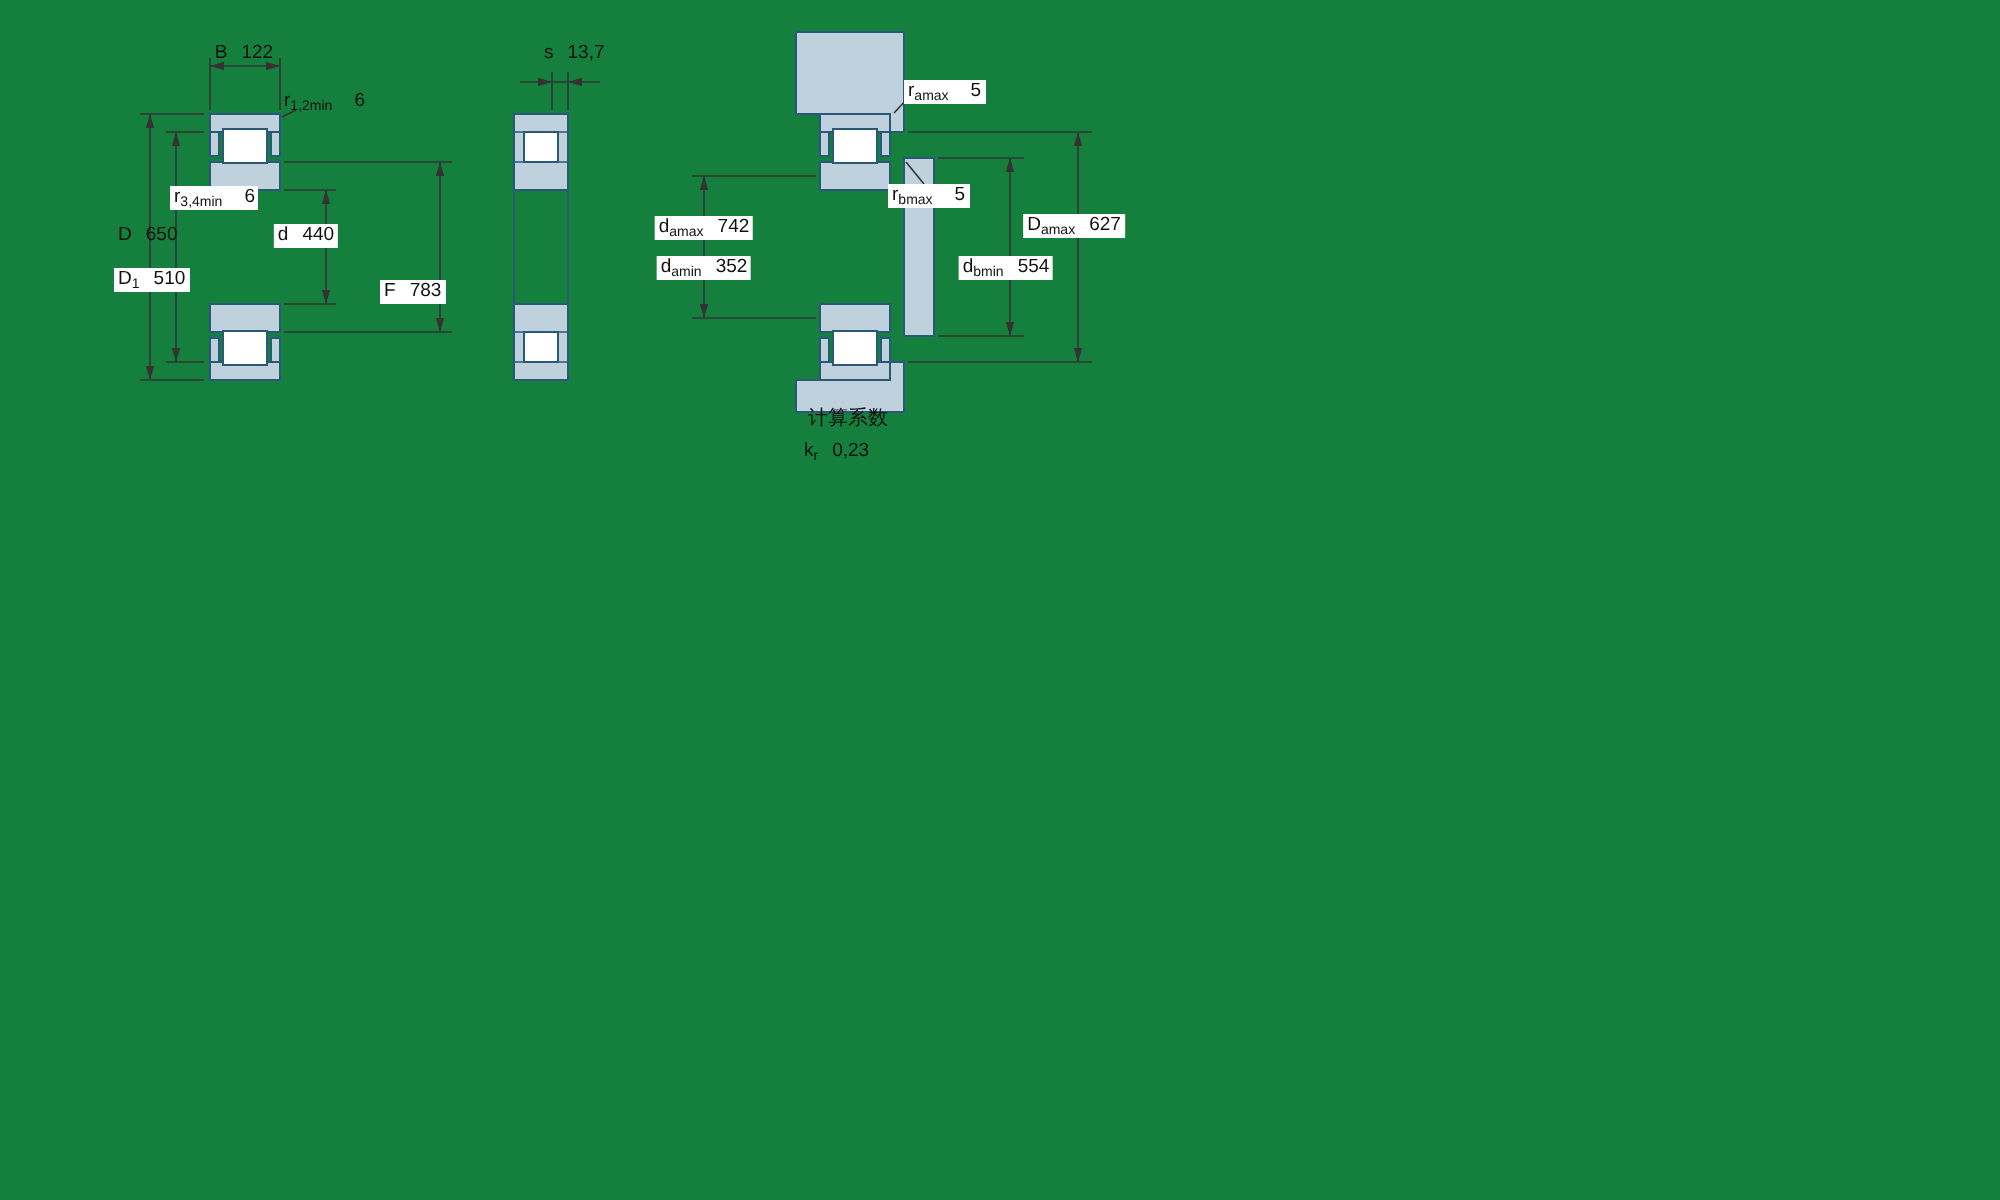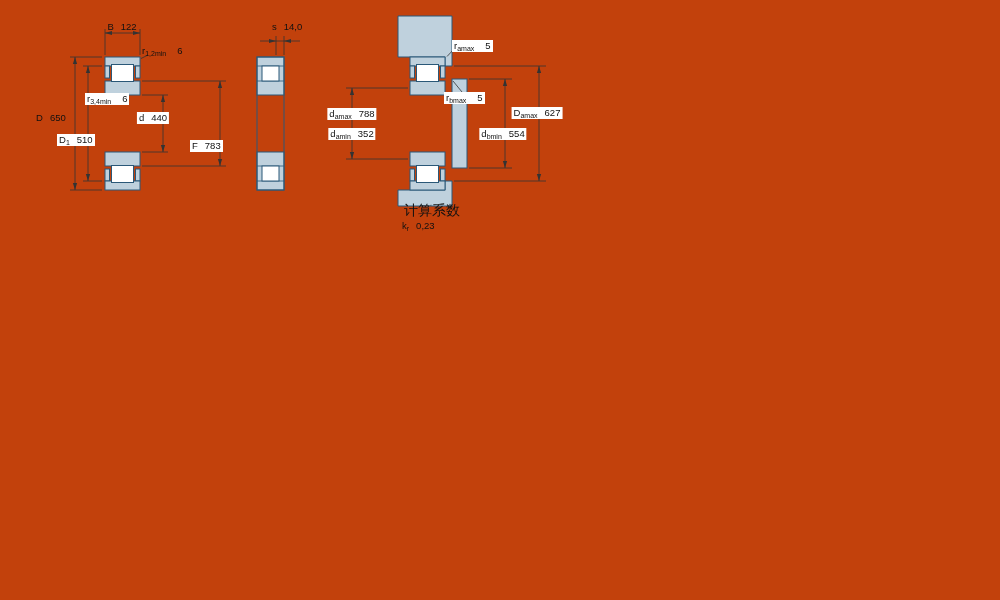--- a/index.html
+++ b/index.html
@@ -1,36 +1,36 @@
 <!DOCTYPE html>
 <html><head>
 <meta charset="utf-8">
 <style>
   html,body { margin:0; padding:0; background:#fff; }
   #canvas {
-    position:relative; width:1000px; height:600px; background:#c2410c;
+    position:relative; width:1000px; height:600px; background:#15803d;
     font-family:"Liberation Sans","DejaVu Sans",sans-serif; overflow:hidden;
   }
   svg { position:absolute; left:0; top:0; }
   .parts rect, .parts path { fill:#bfd1dd; stroke:#2a5878; stroke-width:1; }
   .rollers rect { fill:#ffffff; stroke:#2a5878; stroke-width:1; }
   .outline { fill:none; stroke:#2a5878; stroke-width:1; }
   .thin { stroke:#2a5878; stroke-width:0.8; }
   .dim line, .dim path { stroke:#333333; stroke-width:0.8; fill:none; }
   .arr { fill:#333333; stroke:none; }
   .lbl {
     position:absolute; font-size:9.5px; line-height:12px; color:#111;
     white-space:nowrap;
   }
   .lbl sub { font-size:7px; line-height:0; vertical-align:-2px; }
   .ctr { transform:translateX(-50%); }
   .bg { background:#ffffff; padding:0 2px; }
   .v { margin-left:7px; }
   .vw { margin-left:11px; }
-  .heading { font-size:14px; }
+  .heading { font-size:10px; }
 </style>
 </head>
 <body>
 
 <div id="canvas">
 
   <svg width="1000" height="600" viewBox="0 0 1000 600">
 
     <g class="parts">
       <rect x="105" y="57" width="35" height="9"></rect>
@@ -144,35 +144,35 @@
       <polygon points="539,181 536.9,174 541.1,174"></polygon>
     </g>
   </svg>
 
   <span class="lbl ctr" style="left:122px;top:21px"><span>B</span><span class="v">122</span></span>
 
   <span class="lbl" style="left:142px;top:45px"><span>r</span><sub>1,2min</sub><span class="vw">6</span></span>
 
   <span class="lbl bg" style="left:85px;top:93px"><span>r</span><sub>3,4min</sub><span class="vw">6</span></span>
 
-  <span class="lbl" style="left:36px;top:112px"><span>D</span><span class="v">650</span></span>
+  <span class="lbl" style="left:59px;top:112px"><span>D</span><span class="v">650</span></span>
 
   <span class="lbl bg" style="left:57px;top:134px"><span>D</span><sub>1</sub><span class="v">510</span></span>
 
   <span class="lbl ctr bg" style="left:153px;top:112px"><span>d</span><span class="v">440</span></span>
 
   <span class="lbl bg" style="left:190px;top:140px"><span>F</span><span class="v">783</span></span>
 
-  <span class="lbl" style="left:272px;top:21px"><span>s</span><span class="v">14,0</span></span>
+  <span class="lbl" style="left:272px;top:21px"><span>s</span><span class="v">13,7</span></span>
 
   <span class="lbl bg" style="left:452px;top:40px"><span>r</span><sub>amax</sub><span class="vw">5</span></span>
 
   <span class="lbl bg" style="left:444px;top:92px"><span>r</span><sub>bmax</sub><span class="vw">5</span></span>
 
-  <span class="lbl ctr bg" style="left:352px;top:108px"><span>d</span><sub>amax</sub><span class="v">788</span></span>
+  <span class="lbl ctr bg" style="left:352px;top:108px"><span>d</span><sub>amax</sub><span class="v">742</span></span>
 
   <span class="lbl ctr bg" style="left:352px;top:128px"><span>d</span><sub>amin</sub><span class="v">352</span></span>
 
   <span class="lbl ctr bg" style="left:537px;top:107px"><span>D</span><sub>amax</sub><span class="v">627</span></span>
 
   <span class="lbl ctr bg" style="left:503px;top:128px"><span>d</span><sub>bmin</sub><span class="v">554</span></span>
 
   <span class="lbl heading" style="left:404px;top:204px">计算系数</span>
   <span class="lbl" style="left:402px;top:220px"><span>k</span><sub>r</sub><span class="v">0,23</span></span>
 

